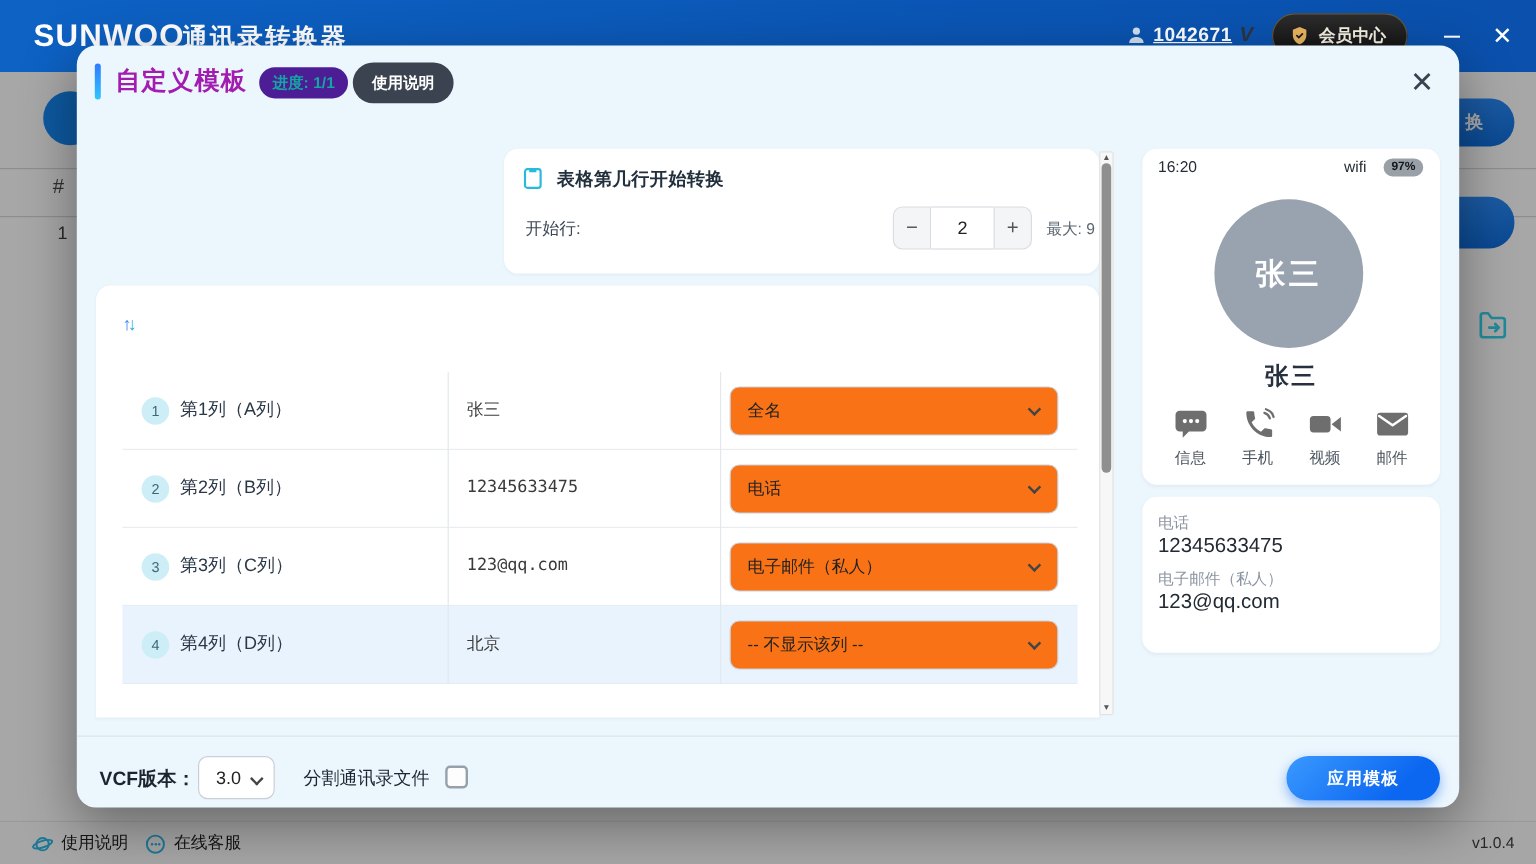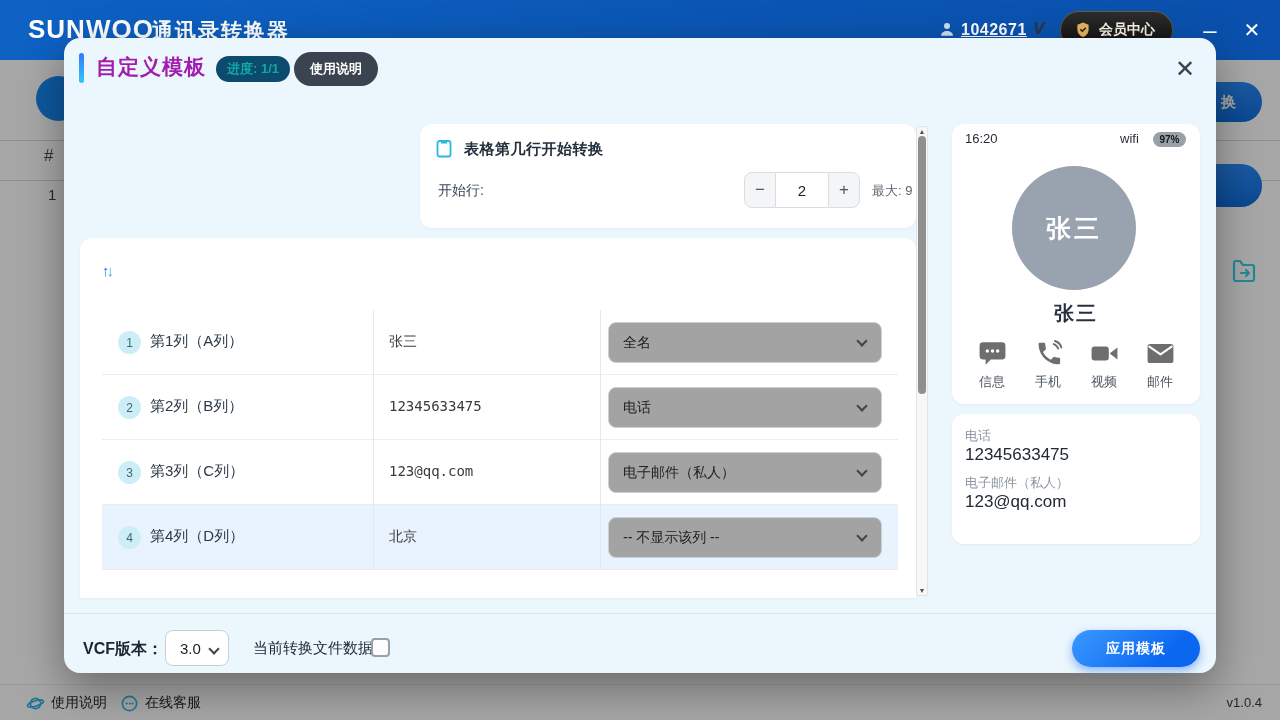--- a/index.html
+++ b/index.html
@@ -46,21 +46,21 @@
 
   
   .overlay { position:absolute; left:0; top:60px; width:1280px; height:660px; background:rgba(0,0,0,.345); z-index:20; }
 
   
   .modal { position:absolute; left:64px; top:38px; width:1152px; height:635px; background:#ecf6fd; border-radius:16px;
     z-index:40; box-shadow:0 14px 44px rgba(0,0,0,.38); overflow:hidden; }
   .accent { position:absolute; left:15px; top:15px; width:5px; height:30px; border-radius:3px;
     background:linear-gradient(180deg,#2f7bff,#2fc6ff); }
   .m-title { position:absolute; left:32px; top:15px; font-size:21px; font-weight:700; color:#a21caf; letter-spacing:1px; }
-  .m-badge { position:absolute; left:152px; top:18px; background:#0c4a6e; color:#12a7a2; font-size:13px; font-weight:700;
+  .m-badge { position:absolute; left:152px; top:18px; background:#4c1d95; color:#12a7a2; font-size:13px; font-weight:700;
     padding:4px 11px; border-radius:13px; }
   .m-usage { position:absolute; left:230px; top:14px; background:#3a434f; color:#fff; font-size:13px; font-weight:600;
     padding:8px 16px; border-radius:17px; cursor:pointer; }
   .m-close { position:absolute; left:1104px; top:14px; width:34px; height:34px; color:#394350; font-size:24px;
     display:flex; align-items:center; justify-content:center; cursor:pointer; }
 
   .card { position:absolute; background:#fff; border-radius:12px; box-shadow:0 1px 3px rgba(30,60,90,.05); }
   .card-title { position:absolute; left:44px; top:16px; font-size:15px; font-weight:700; color:#222f3d; letter-spacing:.5px; }
   .card-ico { position:absolute; left:14px; top:14px; }
 
@@ -98,21 +98,21 @@
   .tbl-head .h { font-size:13px; color:#3d4a59; }
   .h1 { position:absolute; left:16px; } .h2 { position:absolute; left:287px; } .h3 { position:absolute; left:514px; }
   .vline { position:absolute; top:0; width:1px; background:#e2e8ee; }
   .v1 { left:271px; } .v2 { left:498px; }
   .tbl-row { position:relative; height:65px; border-bottom:1px solid #e9edf1; background:#fff; }
   .tbl-row.hl { background:#e9f3fe; }
   .rowbadge { position:absolute; left:16px; top:21px; width:23px; height:23px; border-radius:50%; background:#cdeef7;
     color:#3f6675; font-size:12px; display:flex; align-items:center; justify-content:center; }
   .colname { position:absolute; left:48px; top:22px; font-size:15px; color:#2b3848; }
   .sample { position:absolute; left:287px; top:23px; font-size:14px; color:#3a3a3a; font-family:"DejaVu Sans Mono","Liberation Mono",monospace; }
-  .rowsel { position:absolute; left:506px; top:12px; width:274px; height:41px; background:#a3a3a3; border:1px solid #c9d0d8;
+  .rowsel { position:absolute; left:506px; top:12px; width:274px; height:41px; background:#f97316; border:1px solid #c9d0d8;
     border-radius:8px; font-size:14px; color:#222; display:flex; align-items:center; padding-left:14px; cursor:pointer; }
   .chev { position:absolute; right:15px; top:14px; width:8px; height:8px; border-right:2px solid #444;
     border-bottom:2px solid #444; transform:rotate(45deg); }
 
   
   .card-prev { left:888px; top:86px; width:248px; height:280px; }
   .pv-time { position:absolute; left:13px; top:7px; font-size:13px; color:#262d35; }
   .pv-wifi { position:absolute; left:168px; top:7px; font-size:13px; color:#2a2f36; }
   .pv-batt { position:absolute; left:201px; top:8px; width:33px; height:15px; background:#99a0a8; border-radius:8px;
     color:#14171b; font-size:10px; font-weight:700; display:flex; align-items:center; justify-content:center; }
@@ -337,18 +337,18 @@
       <span class="fld-lbl" style="top:60px">电子邮件（私人）</span>
       <span class="fld-val" style="top:78px">123@qq.com</span>
     </div>
 
     <div class="f-divider"></div>
     <div class="f-vcf">VCF版本：</div>
     <div class="f-sel">
       <span>3.0</span>
       <span class="chev"></span>
     </div>
-    <div class="f-split">当前转换文件数据</div>
+    <div class="f-split">分割通讯录文件</div>
     <div class="f-check"></div>
     <div class="f-apply">应用模板</div>
   </div>
 
 </div>
 
 </body></html>

